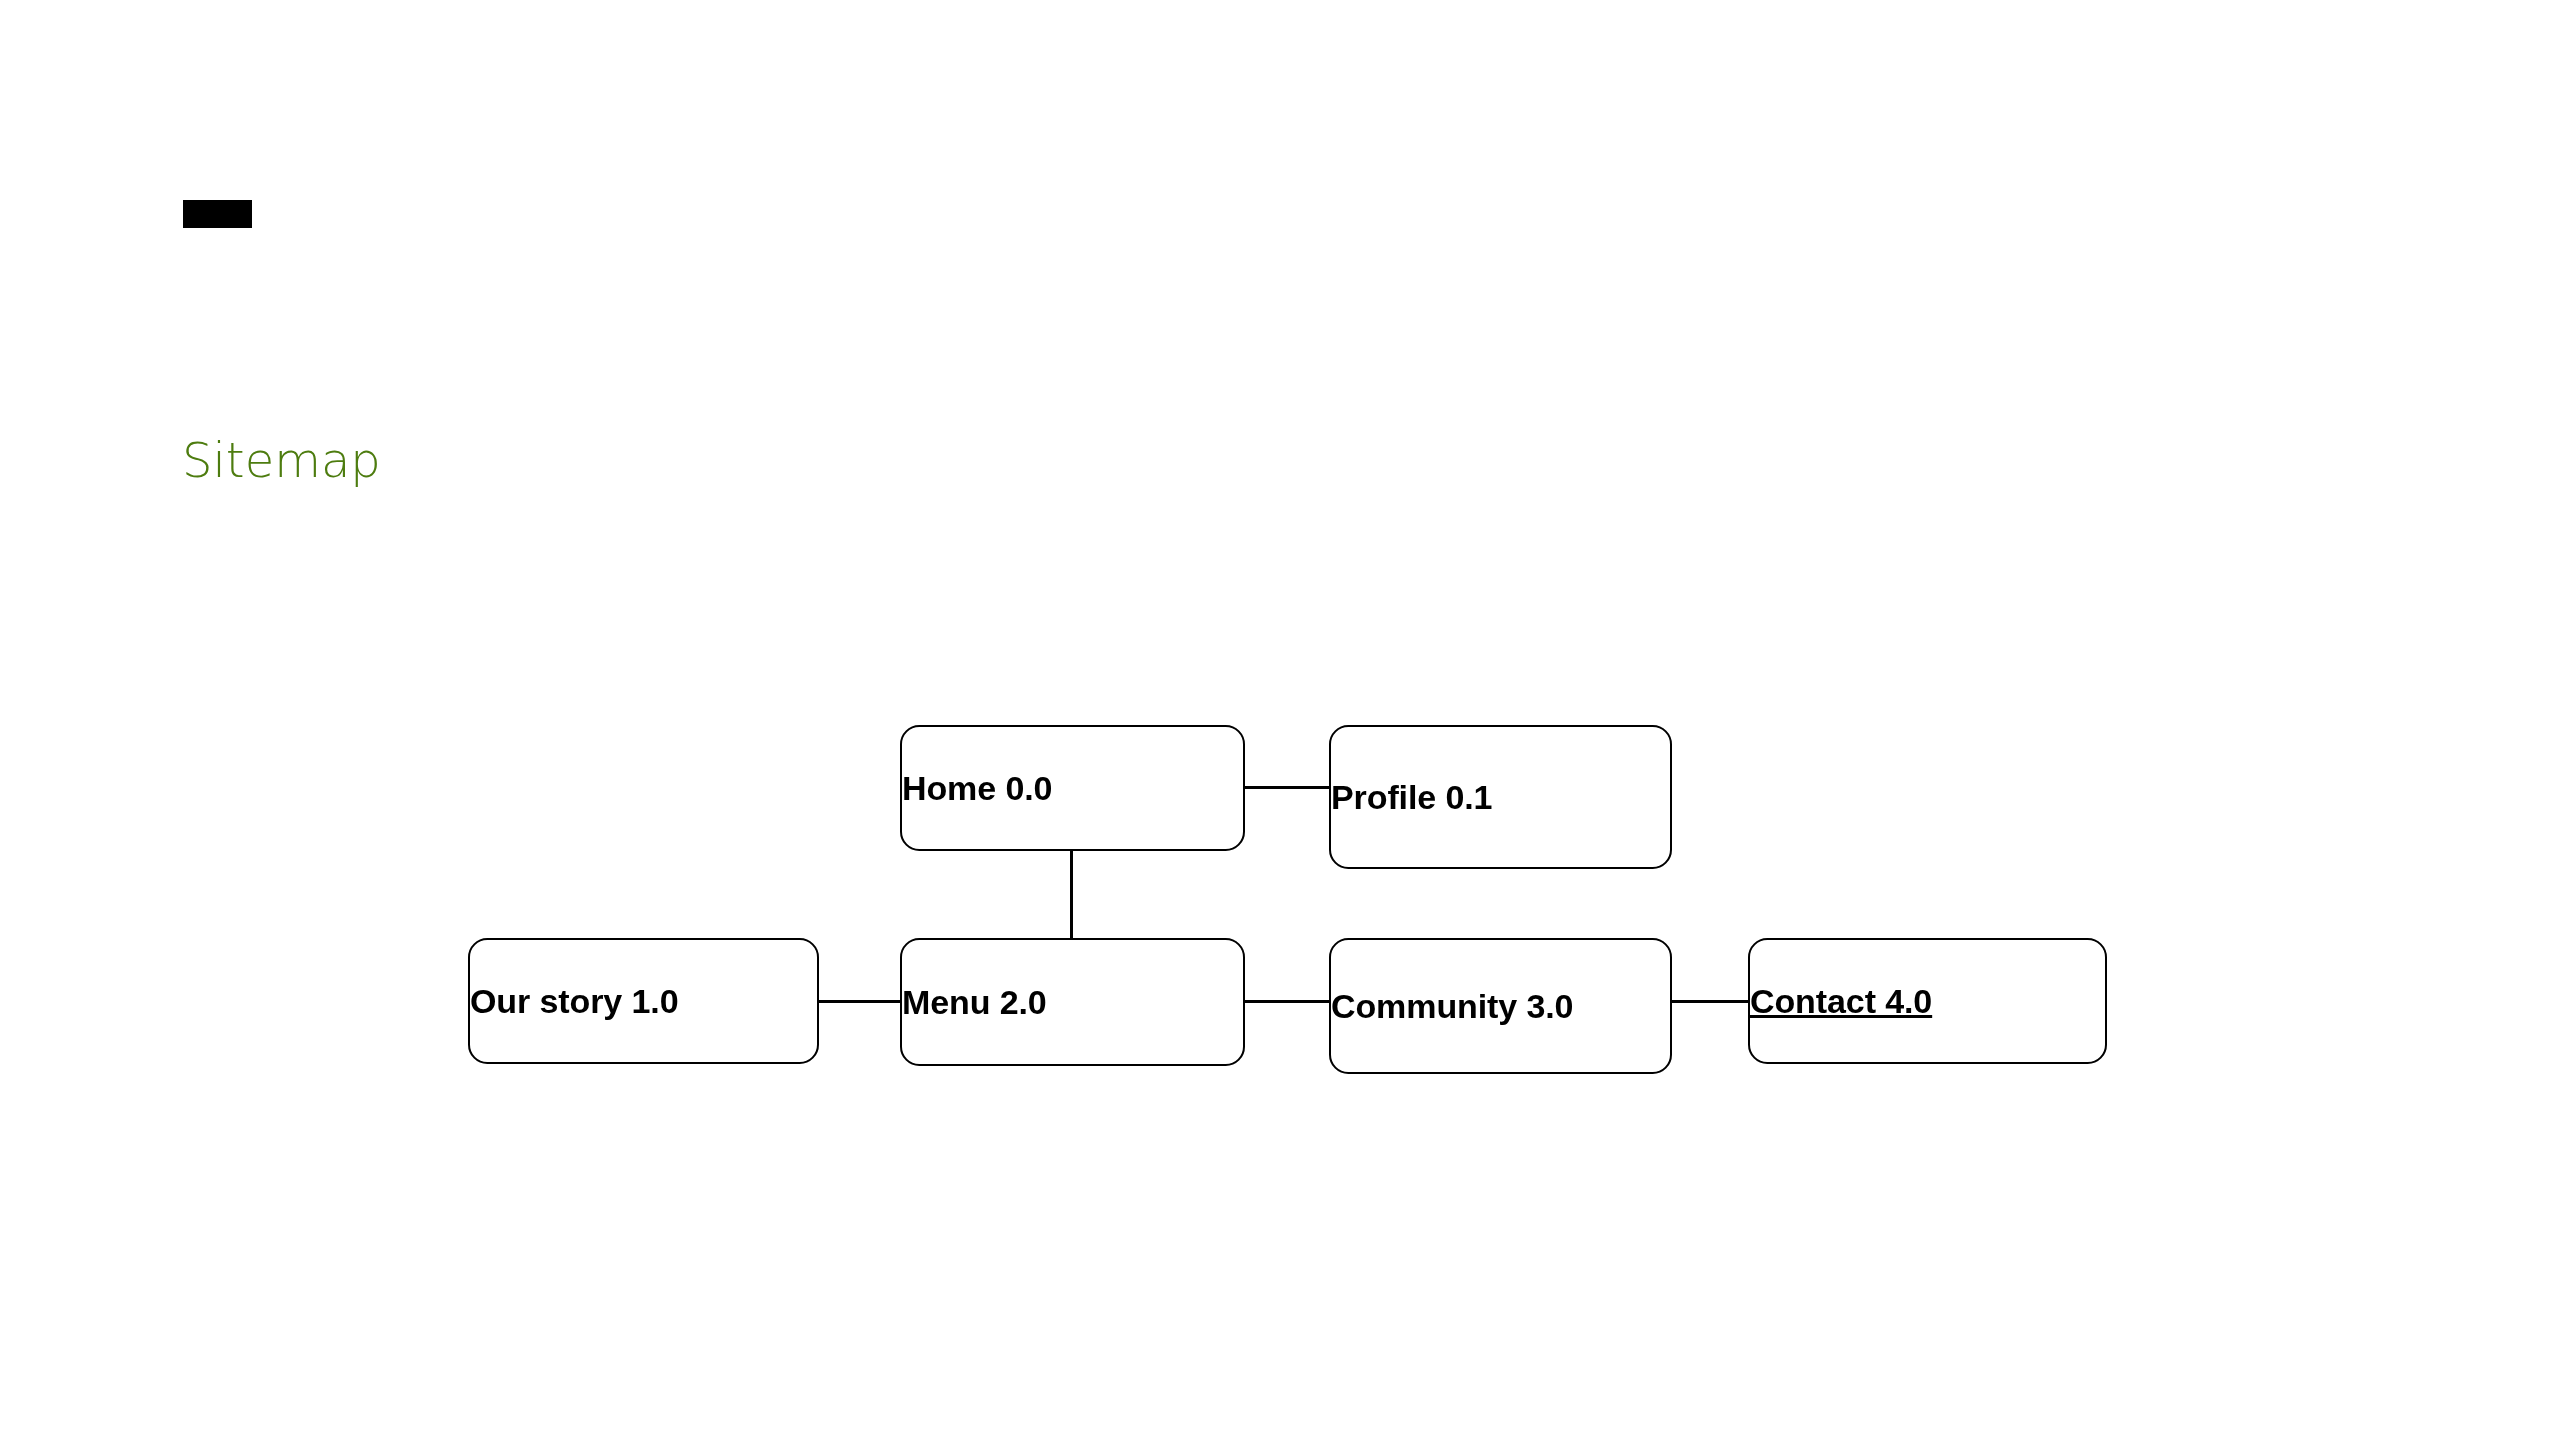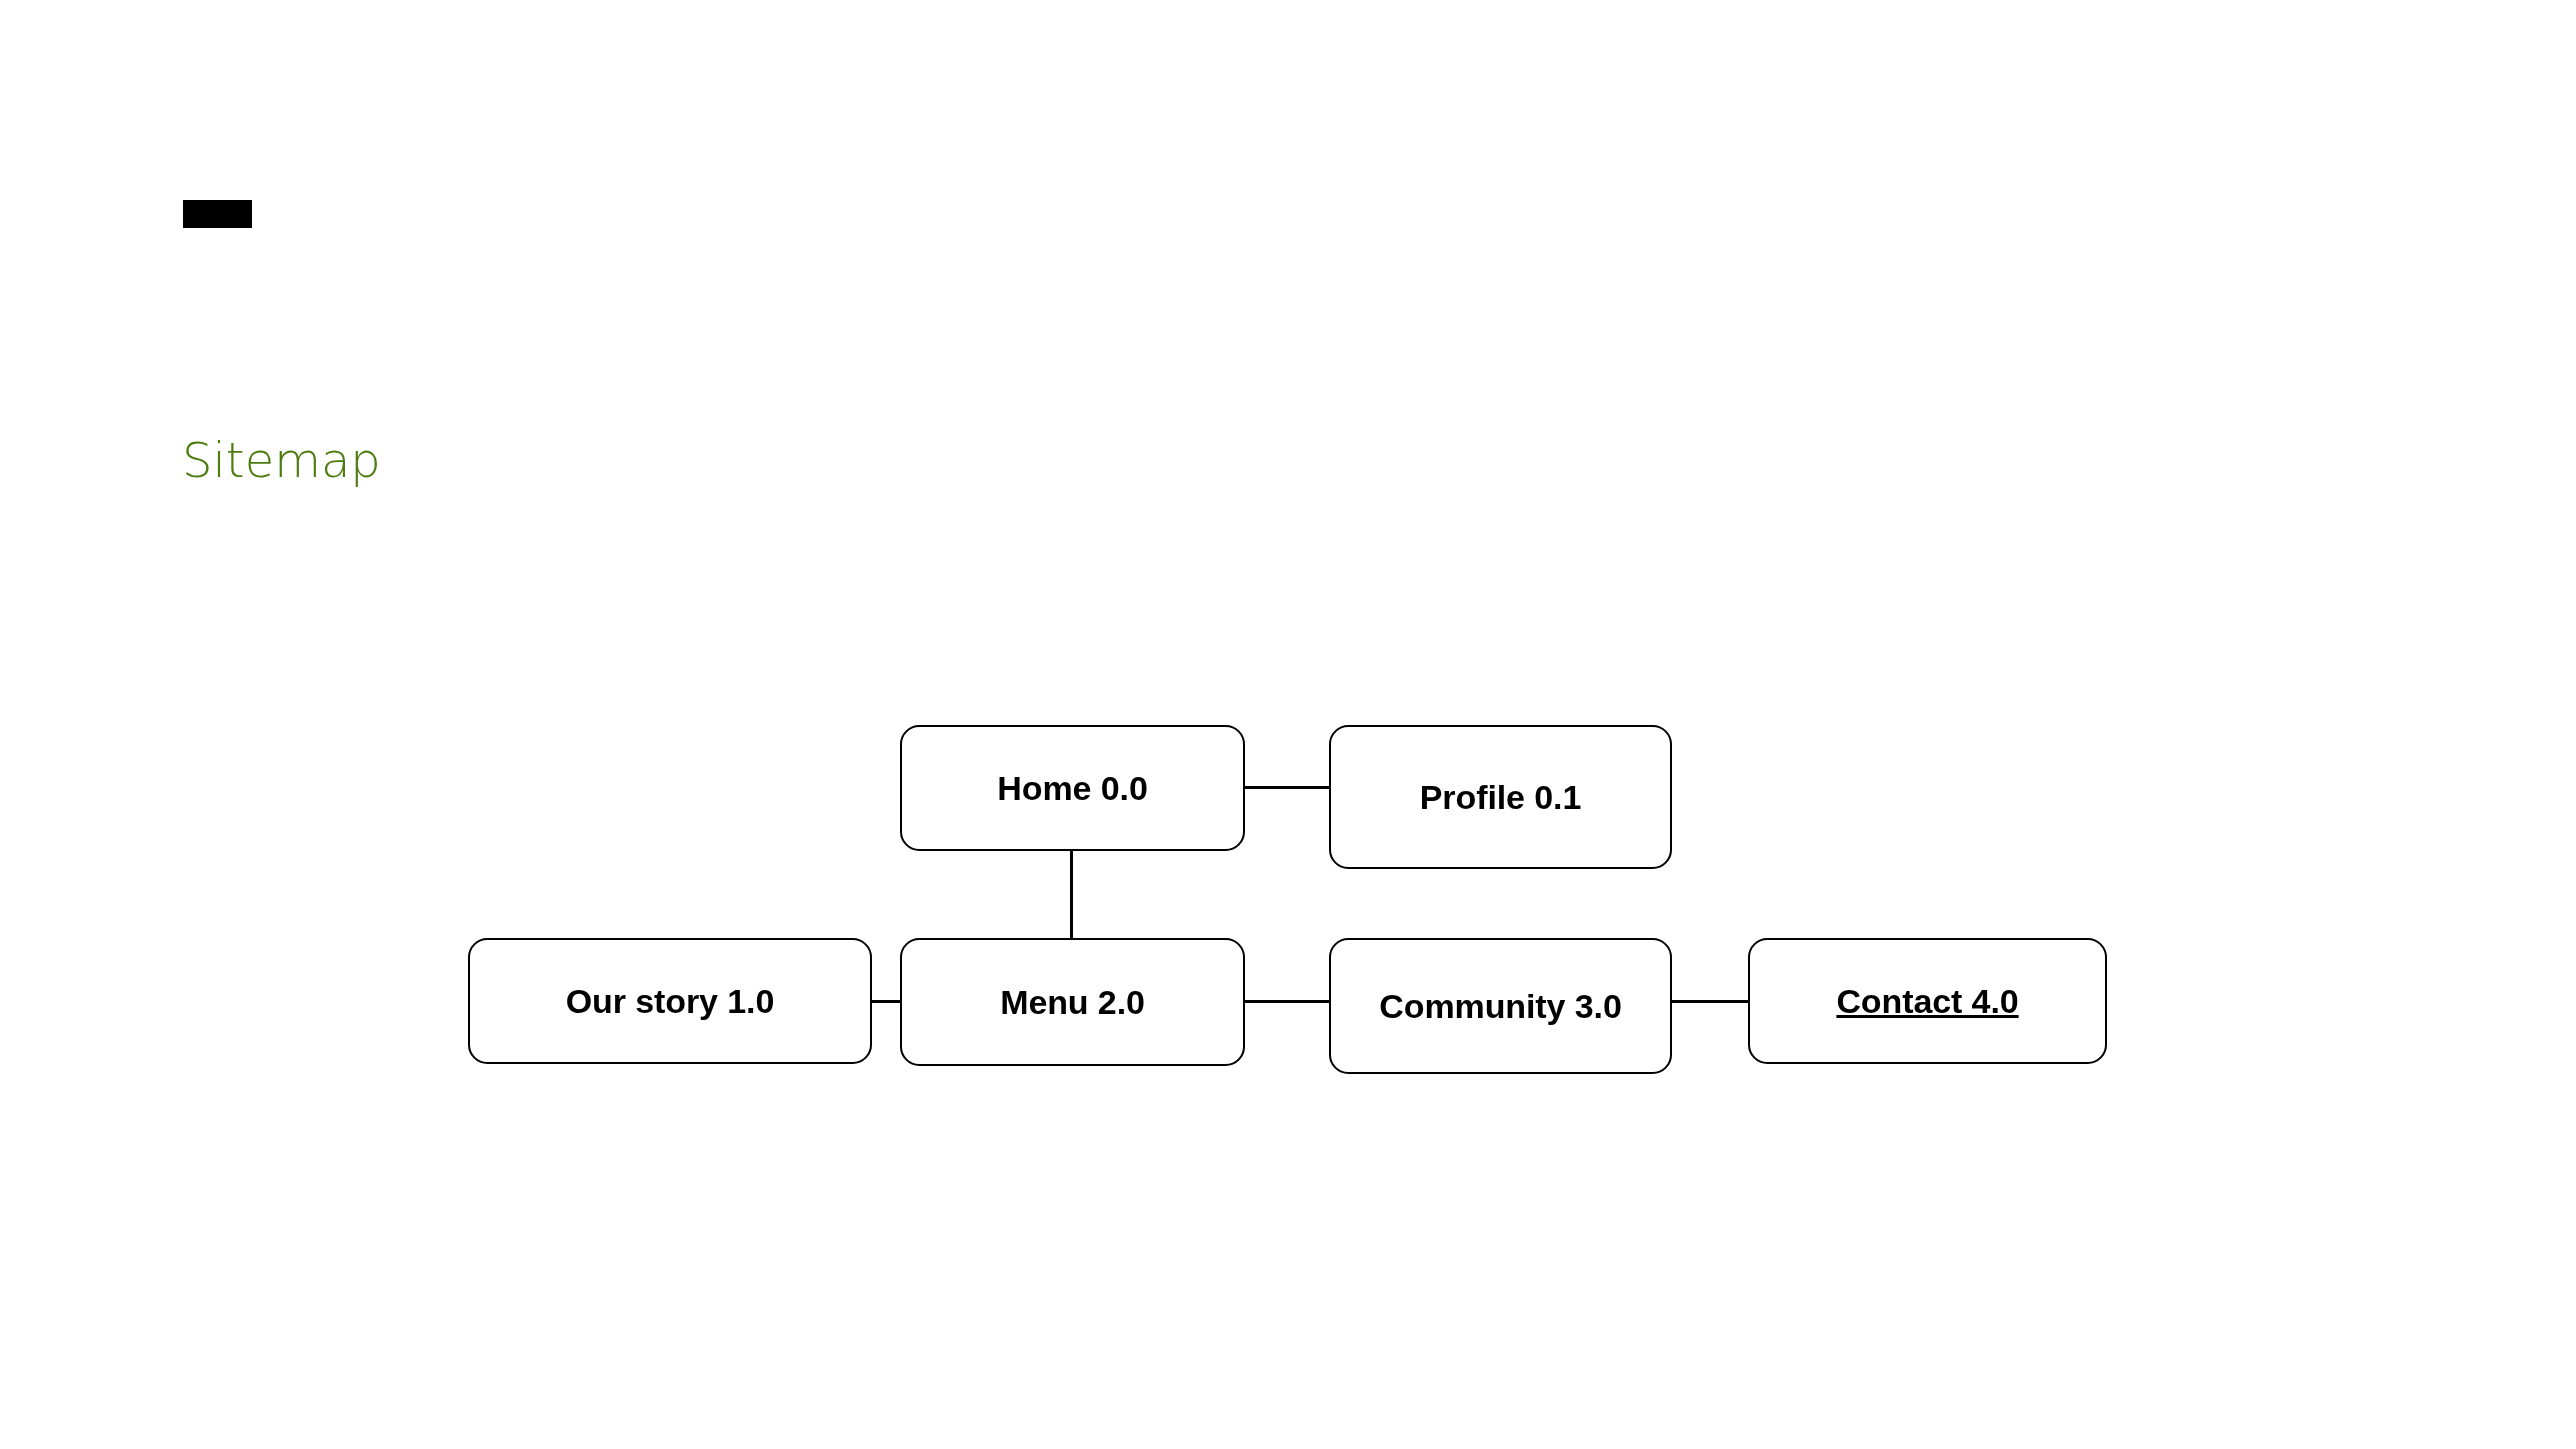--- a/index.html
+++ b/index.html
@@ -67,38 +67,38 @@
   }
 
   .node {
     position: absolute;
     box-sizing: border-box;
     background: #ffffff;
     border: 2.6px solid #000000;
     border-radius: 19.3px;
     display: flex;
     align-items: center;
-    justify-content: center;
+    justify-content: flex-start;
     z-index: 2;
   }
 
   .node-label {
     font-family: "Liberation Sans", sans-serif;
     font-size: 34px;
     font-weight: bold;
     color: #000000;
     letter-spacing: -0.1px;
     white-space: nowrap;
     text-align: center;
   }
 
   
   #node-home      { left: 900px; top: 725px; width: 345px; height: 126px; }
   #node-profile   { left: 1329px; top: 725px; width: 343px; height: 144px; }
-  #node-ourstory  { left: 468px;  top: 938px; width: 404px; height: 126px; }
+  #node-ourstory  { left: 468px;  top: 938px; width: 351px; height: 126px; }
   #node-menu      { left: 900px; top: 938px; width: 345px; height: 128px; }
   #node-community { left: 1329px; top: 938px; width: 343px; height: 136px; }
   #node-contact   { left: 1748px; top: 938px; width: 359px; height: 126px; text-decoration: underline; }
 
   
   .connector {
     position: absolute;
     background: #000000;
     z-index: 1;
   }

